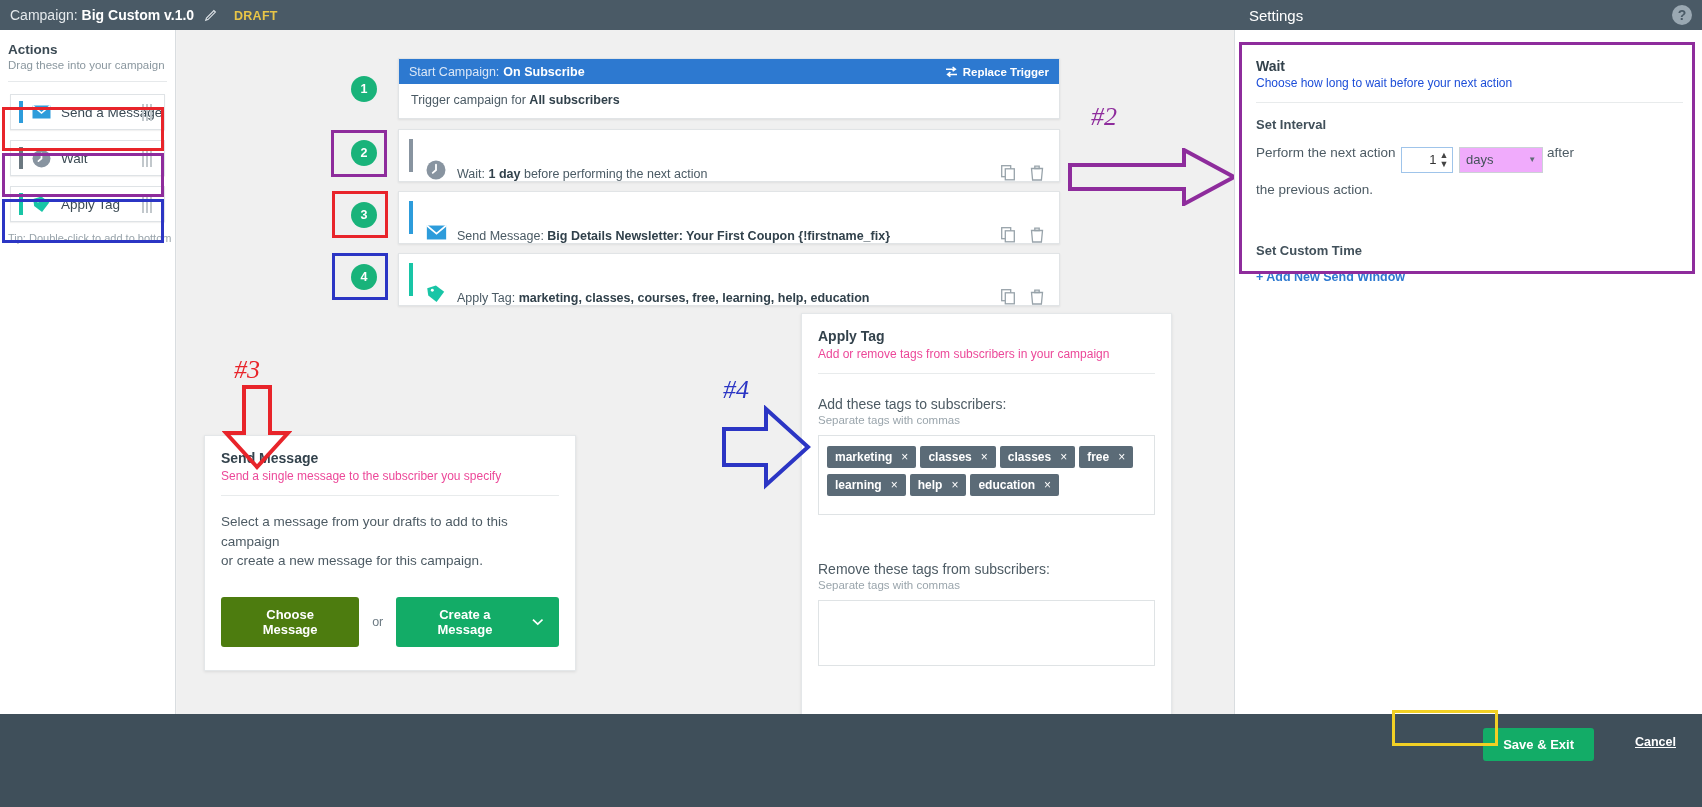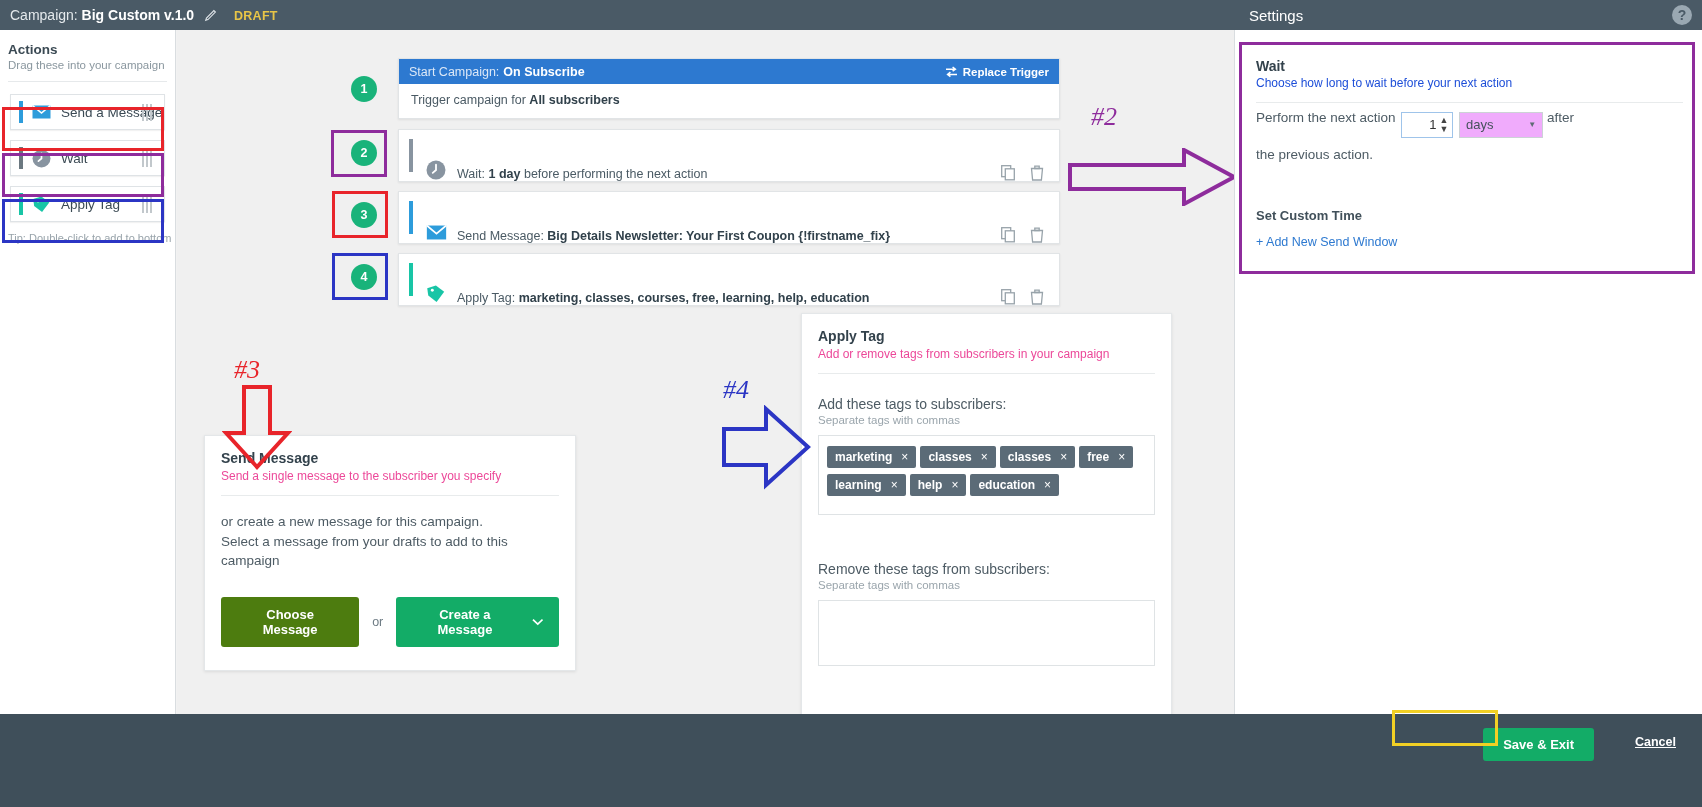--- a/index.html
+++ b/index.html
@@ -144,21 +144,21 @@
     width:52px; height:26px; border:1px solid #9fc4ea; background:#fff;
     font-size:13px; color:#333; padding:0 4px; vertical-align:-7px; margin:0 2px;
   }
   .spin { display:inline-block; margin-left:3px; font-size:9px; line-height:9px; color:#444; }
   .sel {
     display:inline-flex; align-items:center; width:84px; height:26px;
     border:1px solid #ccd2d6; background:#f0abfc; font-size:13px; color:#45525b;
     padding:0 6px; vertical-align:-7px; position:relative;
   }
   .sel .caret { position:absolute; right:6px; font-size:8px; color:#5d6b74; }
-  .link-add { padding:6px 14px 16px 14px; font-size:12.5px; font-weight:normal; color:#2d79d0; cursor:pointer; }
+  .link-add { padding:6px 14px 16px 14px; font-size:12.5px; font-weight:bold; color:#2d79d0; cursor:pointer; }
 
   
   .bottombar {
     position:absolute; left:0; top:714px; width:1702px; height:93px;
     background:#3f4f5a;
   }
   .save-exit {
     position:absolute; right:108px; top:14px;
     background:#13ac67; color:#ffffff; font-size:13px; font-weight:bold;
     padding:9px 20px; border:none; border-radius:3px; cursor:pointer;
@@ -346,22 +346,22 @@
           </svg>
         </span>
       </div>
     </div>
 
     <div class="panel" style="left:27px; top:405px; width:372px; height:236px;">
       <h4>Send Message</h4>
       <div class="psub">Send a single message to the subscriber you specify</div>
       <div class="prule"></div>
       <div class="pbody">
+        <div>Select a message from your drafts to add to this campaign</div>
         <div>or create a new message for this campaign.</div>
-        <div>Select a message from your drafts to add to this campaign</div>
       </div>
       <div style="display:flex; align-items:center; gap:13px; padding:10px 16px 0 16px;">
         <button class="btn btn-blue">Choose Message</button>
         <span class="or">or</span>
         <button class="btn btn-green">
           <span>Create a Message</span>
           <svg width="12" height="8" viewBox="0 0 12 8">
             <path d="M1 1.5 L6 6.2 L11 1.5" fill="none" stroke="#ffffff" stroke-width="1.8"></path>
           </svg>
         </button>
@@ -427,20 +427,21 @@
   <div class="anno" style="left:1091px; top:102px; color:#8e2c9c;">#2</div>
   <svg class="arrow" style="left:1068px; top:148px;" width="168" height="58" viewBox="0 0 168 58">
     <path d="M2 17 H116 V2 L166 29 L116 56 V41 H2 Z" fill="none" stroke="#8e2c9c" stroke-width="4"></path>
   </svg>
 
   <div class="settings-pane">
     <div class="wait-box">
       <h4>Wait</h4>
       <div class="psub">Choose how long to wait before your next action</div>
       <div class="prule"></div>
+      <div class="sec-title">Set Interval</div>
       <div class="interval-row">
         <span>Perform the next action</span>
         <span class="num-input">
           <span>1</span>
           <span class="spin">▲<br>▼</span>
         </span>
         <span class="sel">
           <span>days</span>
           <span class="caret">▼</span>
         </span>

